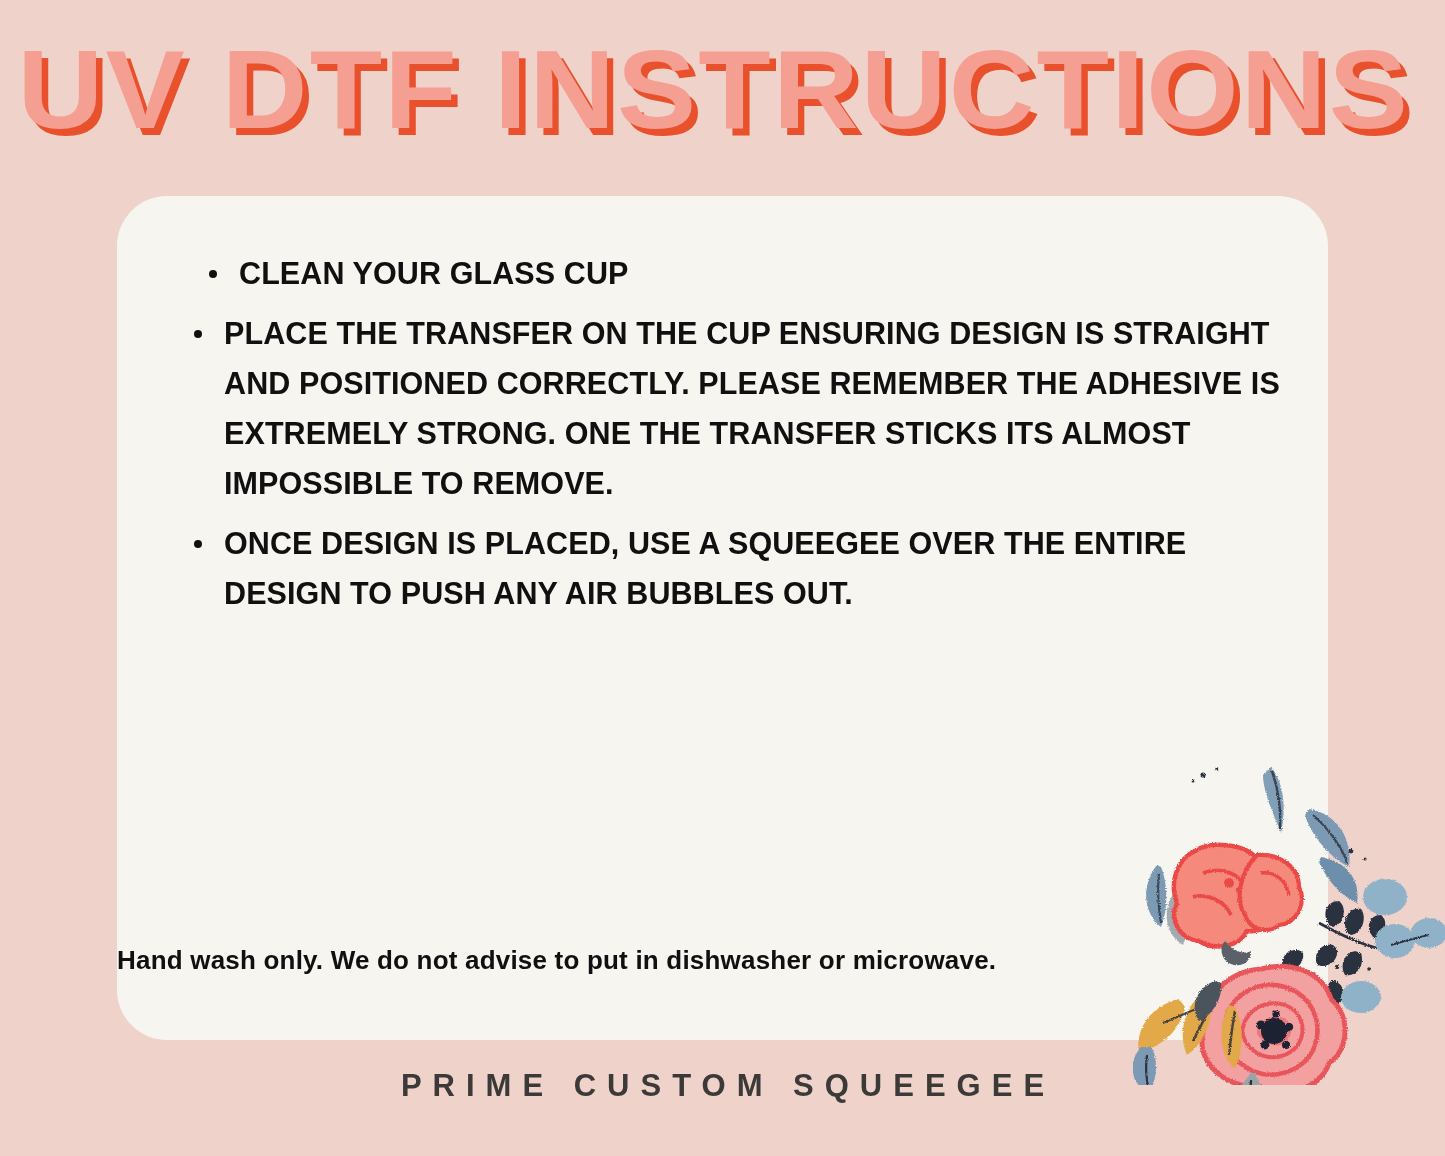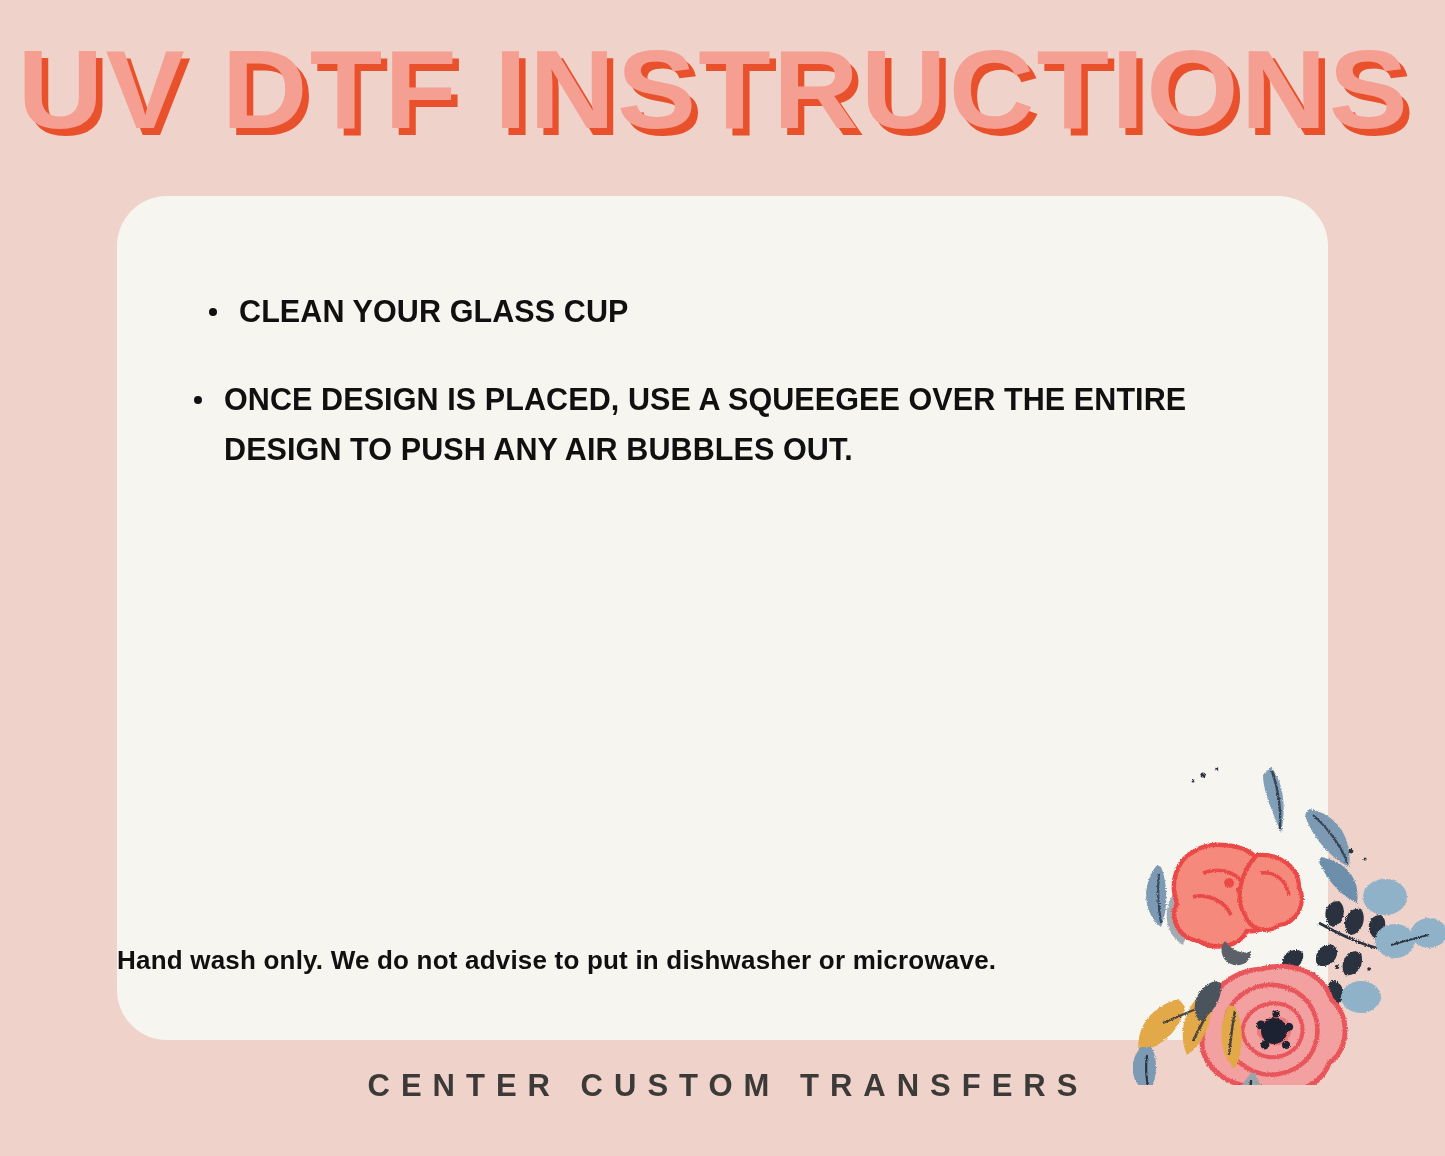--- a/index.html
+++ b/index.html
@@ -75,21 +75,20 @@
     position: relative;
     padding-left: 47px;
     margin-bottom: 10px;
     color: #111010;
     font-family: "Liberation Sans Narrow", "Liberation Sans", sans-serif;
     font-weight: 700;
     font-size: 30.5px;
     line-height: 50px;
     letter-spacing: 0.1px;
     text-transform: uppercase;
-    margin-top: 38px;
   }
   .list li::before {
     content: "";
     position: absolute;
     left: 17px;
     top: 22px;
     width: 8px;
     height: 8px;
     border-radius: 50%;
     background: #111010;
@@ -148,20 +147,21 @@
   <div class="title">
     <span class="shadow">UV DTF INSTRUCTIONS</span>
     <span class="front">UV DTF INSTRUCTIONS</span>
   </div>
 </div>
 
 <div class="card">
 
   <ul class="list">
     <li class="first">CLEAN YOUR GLASS CUP</li>
+    <li>PLACE THE TRANSFER ON THE CUP ENSURING DESIGN IS STRAIGHT AND POSITIONED CORRECTLY. PLEASE REMEMBER THE ADHESIVE IS EXTREMELY STRONG. ONE THE TRANSFER STICKS ITS ALMOST IMPOSSIBLE TO REMOVE.</li>
     <li>ONCE DESIGN IS PLACED, USE A SQUEEGEE OVER THE ENTIRE DESIGN TO PUSH ANY AIR BUBBLES OUT.</li>
 
   </ul>
 
   <div class="note">Hand wash only. We do not advise to put in dishwasher or microwave.</div>
 </div>
 
 <div class="floral">
   <svg width="312" height="330" viewBox="0 0 312 330" xmlns="http://www.w3.org/2000/svg">
     <defs>
@@ -262,13 +262,13 @@
       <circle cx="60" cy="26" r="1.5" fill="#2A3140"></circle>
       <circle cx="218" cy="96" r="2.4" fill="#2A3140"></circle>
       <circle cx="232" cy="104" r="1.6" fill="#2A3140"></circle>
       <circle cx="204" cy="212" r="2.2" fill="#2A3140"></circle>
       <circle cx="218" cy="206" r="1.5" fill="#2A3140"></circle>
       <circle cx="236" cy="214" r="1.8" fill="#2A3140"></circle>
     </g>
   </svg>
 </div>
 
-<div class="brand">CENTER CUSTOM TRANSFERS</div>
+<div class="brand">PRIME CUSTOM SQUEEGEE</div>
 
 </body></html>

